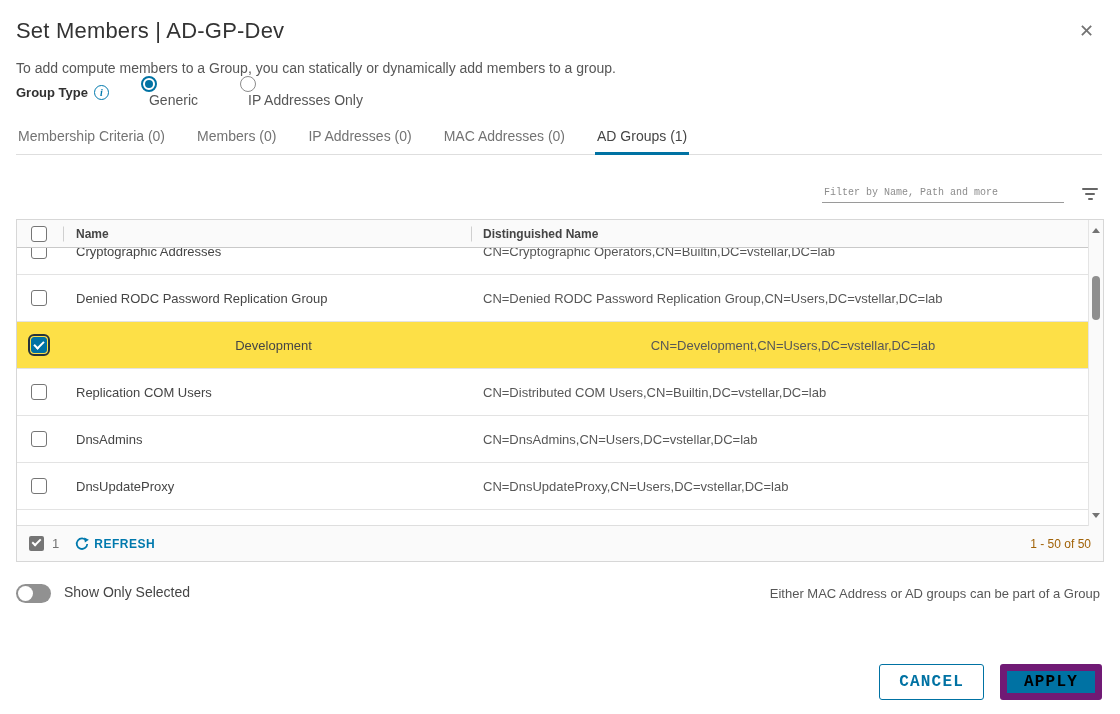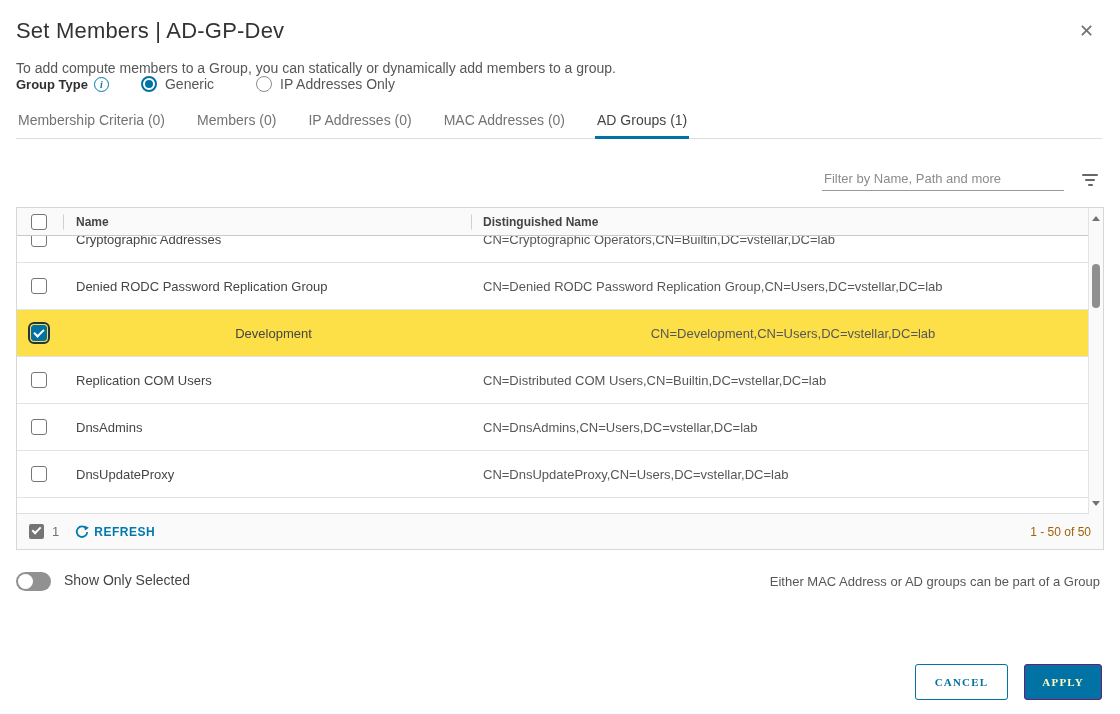--- a/index.html
+++ b/index.html
@@ -9,35 +9,35 @@
   
   .title { font-size:22px; font-weight:300; color:#333; letter-spacing:.2px; }
   .close-btn { position:absolute; top:22px; right:26px; font-size:18px; color:#737373; cursor:pointer; line-height:1; }
   .subtitle { margin-top:16px; font-size:14px; color:#575757; }
 
   
   .group-type-row { display:flex; align-items:center; font-size:13px; }
   .gt-label { font-weight:bold; color:#313131; font-size:13px; }
   .info-icon { display:inline-flex; align-items:center; justify-content:center; width:15px; height:15px; border:1px solid #0079ad; border-radius:50%; color:#0079ad; font-size:10px; font-weight:bold; margin-left:6px; font-family:"Liberation Serif", serif; font-style:italic; }
   .radio-group { display:flex; margin-left:32px; }
-  .radio-opt { display:flex; align-items:flex-end; margin-right:42px; cursor:pointer; }
+  .radio-opt { display:flex; align-items:flex-start; margin-right:42px; cursor:pointer;flex-direction:column; }
   .radio-circle { width:16px; height:16px; border:1px solid #8c8c8c; border-radius:50%; background:#fff; position:relative; }
   .radio-opt.sel .radio-circle { border:2px solid #0072a3; }
   .radio-opt.sel .radio-circle::after { content:''; position:absolute; left:2px; top:2px; width:8px; height:8px; border-radius:50%; background:#0072a3; }
   .radio-label { margin-left:8px; font-size:14px; color:#575757; }
 
   
   .tabs { margin-top:16px; display:flex; border-bottom:1px solid #dedede; }
   .tab { font-size:14px; color:#737373; padding:4px 2px 10px 2px; margin-right:28px; cursor:pointer; position:relative; }
   .tab.active { color:#454545; }
   .tab.active::after { content:''; position:absolute; left:0; right:0; bottom:-1px; height:3px; background:#0072a3; }
 
   
   .filter-row { margin-top:30px; display:flex; justify-content:flex-end; align-items:center; padding-right:4px; }
-  .filter-input { width:242px; border:none; border-bottom:1px solid #9a9a9a; font-size:13px; padding:2px 2px 4px 2px; color:#000000; outline:none; background:transparent; font-family:Liberation Sans, sans-serif; }
+  .filter-input { width:242px; border:none; border-bottom:1px solid #9a9a9a; font-size:10px; padding:2px 2px 4px 2px; color:#000000; outline:none; background:transparent; font-family:Liberation Mono, monospace; }
   .filter-input::placeholder { color:#8c8c8c; }
   .filter-icon { margin-left:18px; display:flex; flex-direction:column; align-items:center; cursor:pointer; }
   .filter-icon span { display:block; background:#666; height:2px; border-radius:1px; margin:1.5px 0; }
   .filter-icon .l1 { width:16px; } .filter-icon .l2 { width:10px; } .filter-icon .l3 { width:5px; }
 
   
   .grid { margin-top:16px; border:1px solid #d7d7d7; position:relative; width:1088px; }
   .grid-header { display:flex; align-items:center; height:28px; background:#fafafa; border-bottom:1px solid #c9c9c9; font-size:12px; font-weight:bold; color:#454545; position:relative; }
   .col-cb { width:46px; display:flex; align-items:center; padding-left:14px; flex:none; }
   .col-name { width:408px; flex:none; position:relative; padding-left:13px; }
@@ -73,23 +73,23 @@
 
   
   .bottom-row { margin-top:22px; display:flex; align-items:center; justify-content:space-between; padding-right:2px; }
   .toggle-wrap { display:flex; align-items:flex-start; cursor:pointer; }
   .toggle-pill { width:35px; height:19px; background:#919191; border-radius:10px; position:relative; flex:none; }
   .toggle-knob { position:absolute; left:2px; top:2px; width:15px; height:15px; background:#fff; border-radius:50%; }
   .toggle-label { margin-left:13px; font-size:14px; color:#454545; }
   .note { font-size:13px; color:#575757; }
 
   .actions { position:absolute; right:18px; bottom:14px; display:flex; }
-  .btn { height:36px; border-radius:3px; font-size:11px; font-weight:bold; letter-spacing:1.2px; cursor:pointer; font-family:Liberation Serif, serif; }
+  .btn { height:36px; border-radius:3px; font-size:16px; font-weight:bold; letter-spacing:1.2px; cursor:pointer; font-family:Liberation Mono, monospace; }
   .btn-cancel { background:#fff; border:1px solid #0072a3; color:#0072a3; padding:0 19px; }
-  .btn-apply { background:#0072a3; border:1px solid #701a75; color:#fef9c3; padding:0 17px; margin-left:16px; }
+  .btn-apply { background:#0072a3; border:7px solid #701a75; color:#000000; padding:0 17px; margin-left:16px; }
 </style>
 </head>
 <body>
 
 <div class="dialog">
 
   <div class="title">Set Members | AD-GP-Dev</div>
   <div class="close-btn">✕</div>
 
   <div class="subtitle">To add compute members to a Group, you can statically or dynamically add members to a group.</div>

